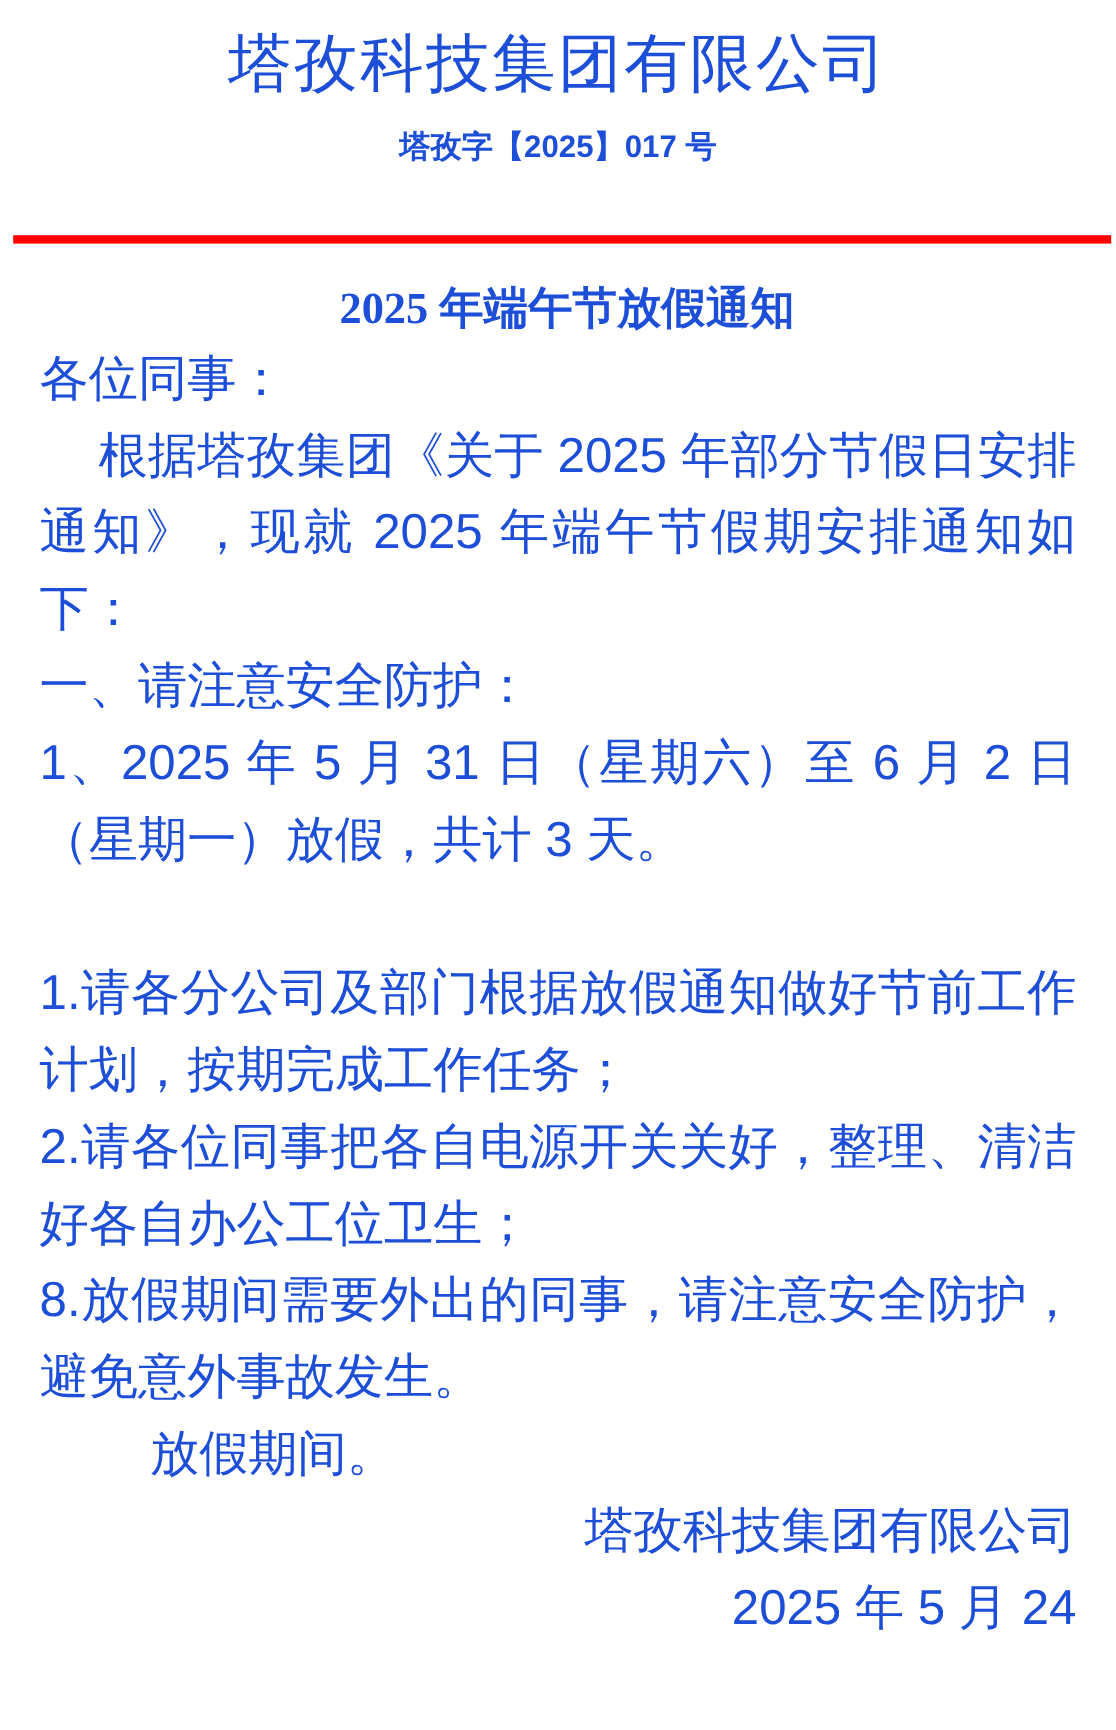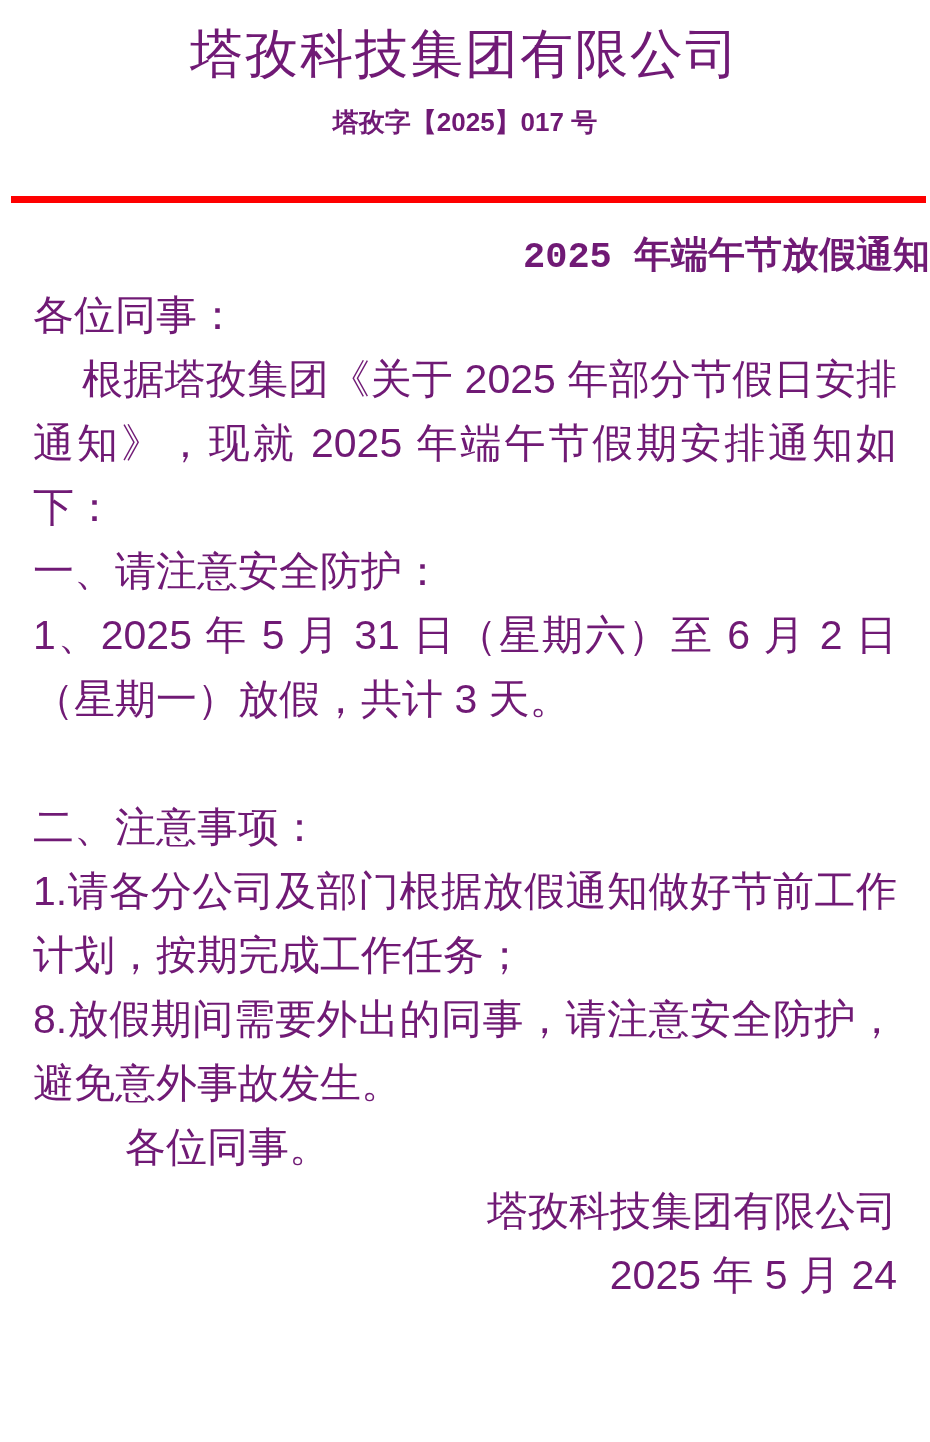--- a/index.html
+++ b/index.html
@@ -6,21 +6,21 @@
     margin: 0;
     padding: 0;
     background: #ffffff;
   }
   .page {
     position: relative;
     width: 930px;
     height: 1442px;
     margin: 0 auto;
     background: #ffffff;
-    color: #701a75;
+    color: #1d4ed8;
     overflow: hidden;
     font-family: "Liberation Sans", "DejaVu Sans", sans-serif;
   }
   .company-title {
     margin: 24px 0 0 0;
     text-align: center;
     font-family: "Liberation Serif", "DejaVu Serif", serif;
     font-weight: 400;
     font-size: 53px;
     line-height: 60px;
@@ -34,22 +34,22 @@
     font-size: 26px;
     line-height: 42px;
   }
   .red-divider {
     margin: 53px 4px 0 11px;
     height: 7px;
     background: #fe0000;
   }
   .notice-title {
     margin: 31px 0 0 15px;
-    text-align: right;
-    font-family: Liberation Mono, monospace;
+    text-align: center;
+    font-family: Liberation Serif, serif;
     font-weight: 700;
     font-size: 37px;
     line-height: 47px;
   }
   .doc-body {
     margin: 2px 33px 0 33px;
     font-size: 41px;
     line-height: 64px;
     text-align: justify;
   }
@@ -88,29 +88,29 @@
     <p>各位同事：</p>
 
     <p class="indent-first">根据塔孜集团《关于 2025 年部分节假日安排通知》，现就 2025 年端午节假期安排通知如下：</p>
 
     <p>一、请注意安全防护：</p>
 
     <p>1、2025 年 5 月 31 日（星期六）至 6 月 2 日（星期一）放假，共计 3 天。</p>
 
     <div class="blank-line"></div>
 
-    <p>二、注意事项：</p>
 
     <p>1.请各分公司及部门根据放假通知做好节前工作计划，按期完成工作任务；</p>
 
+    <p>2.请各位同事把各自电源开关关好，整理、清洁好各自办公工位卫生；</p>
 
 
     <p>8.放假期间需要外出的同事，请注意安全防护，避免意外事故发生。</p>
 
-    <p class="indent-closing">各位同事。</p>
+    <p class="indent-closing">放假期间。</p>
 
     <p class="align-right">塔孜科技集团有限公司</p>
 
     <p class="align-right">2025 年 5 月 24</p>
 
   </div>
 
 </div>
 
 </body></html>

